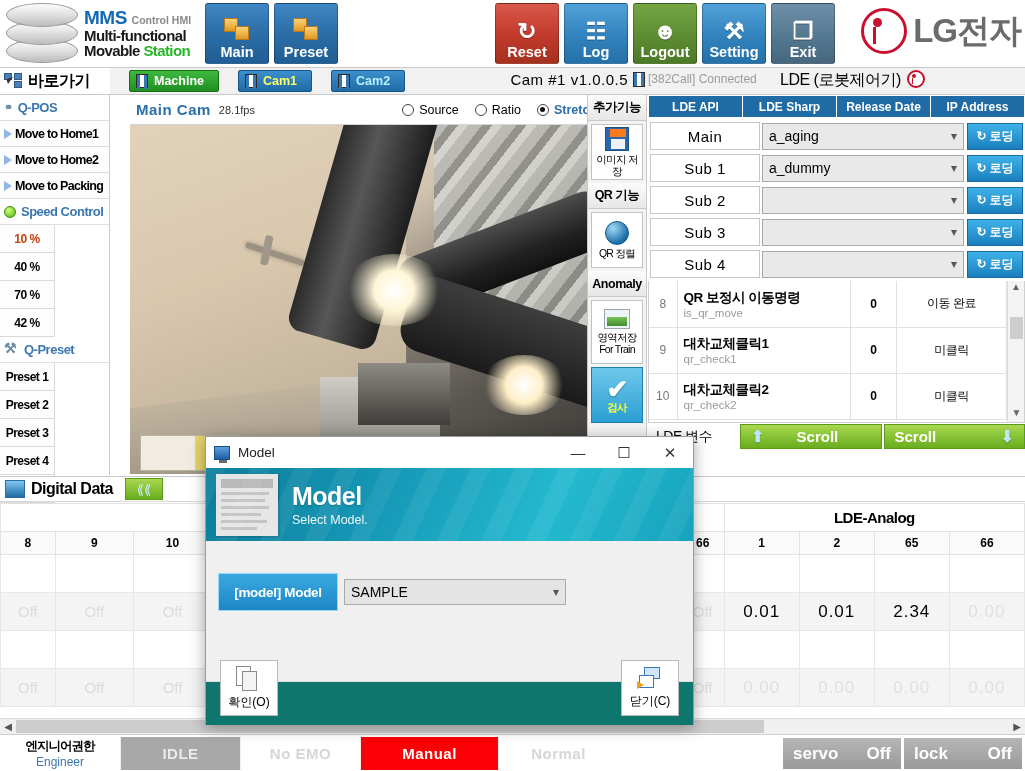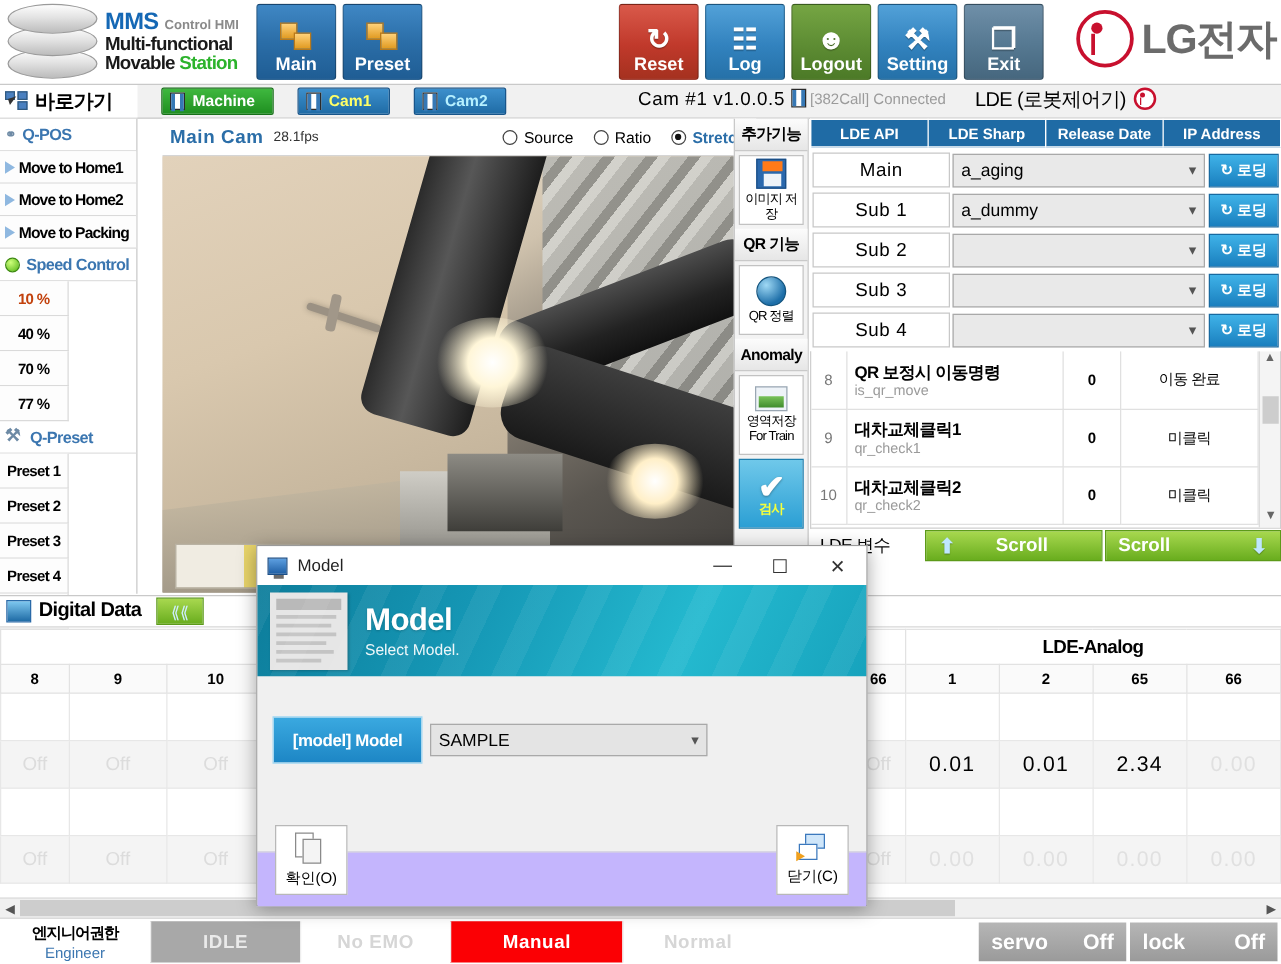--- a/index.html
+++ b/index.html
@@ -281,21 +281,21 @@
   .m-banner-tx .h { font-size:25px; font-weight:bold; letter-spacing:-0.5px; text-shadow:0 1px 2px rgba(0,0,0,.2); }
   .m-banner-tx .s { font-size:12.5px; margin-top:2px; opacity:.92; }
   .m-body { height:140px; background:#f0f0f0; padding:32px 12px; }
   .m-row { display:flex; align-items:center; gap:6px; }
   .m-badge { width:120px; height:38px; display:flex; align-items:center; justify-content:center;
              color:#fff; font-size:13.5px; font-weight:bold; letter-spacing:-0.3px;
              background:linear-gradient(180deg,#3aa9e0,#1d86c5); border:1px solid #9fd6f2; }
   .m-combo { width:222px; height:26px; background:#e4e4e4; border:1px solid #a9a9a9;
              display:flex; align-items:center; padding:0 6px; font-size:14px; cursor:pointer; }
   .m-combo .chev { margin-left:auto; color:#555; font-size:12px; }
-  .m-foot { height:44px; border-top:1px solid #dcdcdc; position:relative; background:#c4b5fd; }
+  .m-foot { height:44px; border-top:1px solid #dcdcdc; position:relative; background:#0f766e; }
   .m-fbtn { position:absolute; top:-22px; width:58px; height:56px; background:#fff;
             border:1px solid #b8b8b8; display:flex; flex-direction:column; align-items:center;
             justify-content:center; cursor:pointer; font-size:12px; }
   .m-fbtn.ok { left:14px; } .m-fbtn.close { right:14px; }
   .m-pagesico { width:26px; height:26px; position:relative; margin-bottom:2px; }
   .m-pagesico s { position:absolute; display:block; background:#fff; border:1px solid #8a8a8a; }
   .m-pagesico s.p1 { left:0; top:0; width:15px; height:20px; }
   .m-pagesico s.p2 { left:6px; top:5px; width:15px; height:20px; background:#f4f4f4; }
   .m-winico { width:26px; height:24px; position:relative; margin-bottom:2px; }
   .m-winico s { position:absolute; display:block; border:1px solid #3b78bd; background:#fff; }
@@ -422,21 +422,21 @@
       </div>
 
     <div class="sb-group">
       <span class="dot-g"></span>
       <span>Speed Control</span>
     </div>
     <div class="grid2">
       <div class="gbtn sel">10 %</div>
       <div class="gbtn">40 %</div>
       <div class="gbtn">70 %</div>
-      <div class="gbtn">77 %</div>
+      <div class="gbtn">42 %</div>
     </div>
 
     <div class="sb-group">
       <span class="tools-ic"></span>
       <span>Q-Preset</span>
     </div>
     <div class="grid2">
       <div class="gbtn">Preset 1</div>
       <div class="gbtn">Preset 2</div>
       <div class="gbtn">Preset 3</div>

